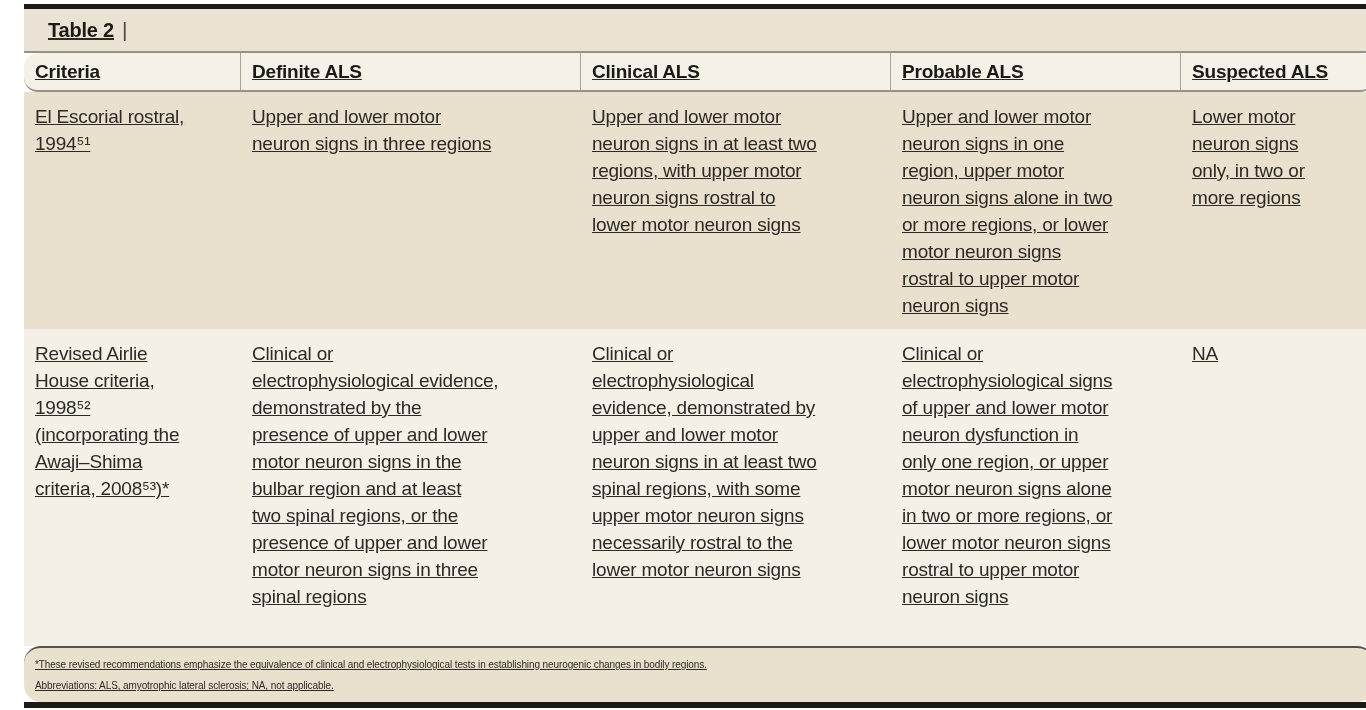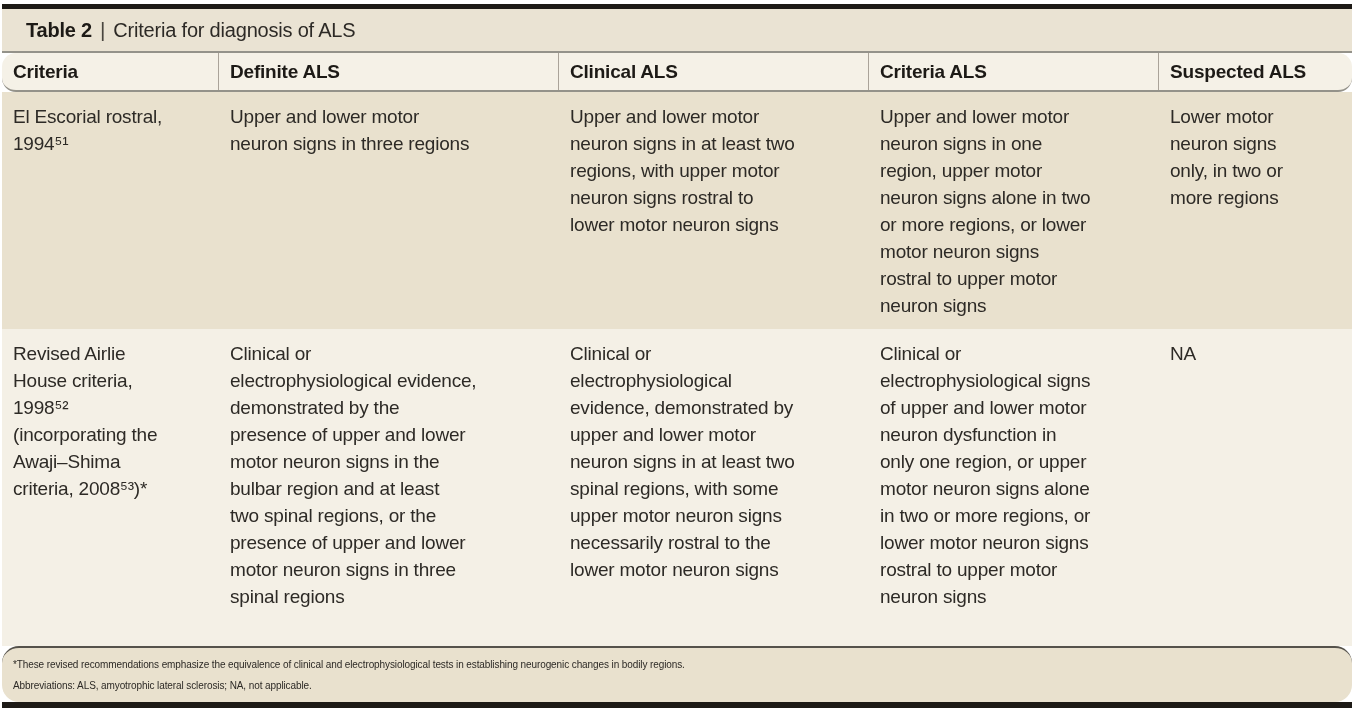--- a/index.html
+++ b/index.html
@@ -3,21 +3,21 @@
 <meta charset="utf-8">
 <style>
   * { margin: 0; padding: 0; box-sizing: border-box; }
   html, body { background: var(--page_bg, #ffffff); }
   body {
     width: 1366px; height: 710px;
     font-family: "Liberation Sans", "DejaVu Sans", sans-serif;
     color: var(--text, #2d2a26);
     overflow: hidden;
   }
-  .page { width: 1366px; height: 710px; padding: 4px 8px 0 2px; background: var(--page_bg, #ffffff); }
+  .page { width: 1366px; height: 710px; padding: 4px 8px 0 24px; background: var(--page_bg, #ffffff); text-decoration: underline; }
   .table-wrap { width: 1350px; }
 
   .top-rule { height: 5px; background: var(--rule_black, #1d1a16); }
   .bottom-rule { height: 6px; background: var(--rule_black, #1d1a16); }
 
   .caption-row {
     height: 44px; background: var(--caption_bg, #eae3d3);
     display: flex; align-items: center; padding-left: 24px;
     font-size: 20px; letter-spacing: -0.2px;
     border-bottom: 2px solid var(--divider_gray, #94928a);
@@ -64,28 +64,27 @@
 <body>
 
 <div class="page">
   <div class="table-wrap">
 
     <div class="top-rule"></div>
 
     <div class="caption-row">
       <span class="caption-label">Table 2</span>
       <span class="caption-sep">|</span>
-      <span class="caption-title">Criteria for diagnosis of ALS</span>
     </div>
 
     <div class="grid header-row">
       <div class="cell">Criteria</div>
       <div class="cell">Definite ALS</div>
       <div class="cell">Clinical ALS</div>
-      <div class="cell">Criteria ALS</div>
+      <div class="cell">Probable ALS</div>
       <div class="cell">Suspected ALS</div>
     </div>
 
     <div class="grid row-1">
       <div class="cell">El Escorial rostral,
 1994⁵¹</div>
       <div class="cell">Upper and lower motor
 neuron signs in three regions</div>
       <div class="cell">Upper and lower motor
 neuron signs in at least two

